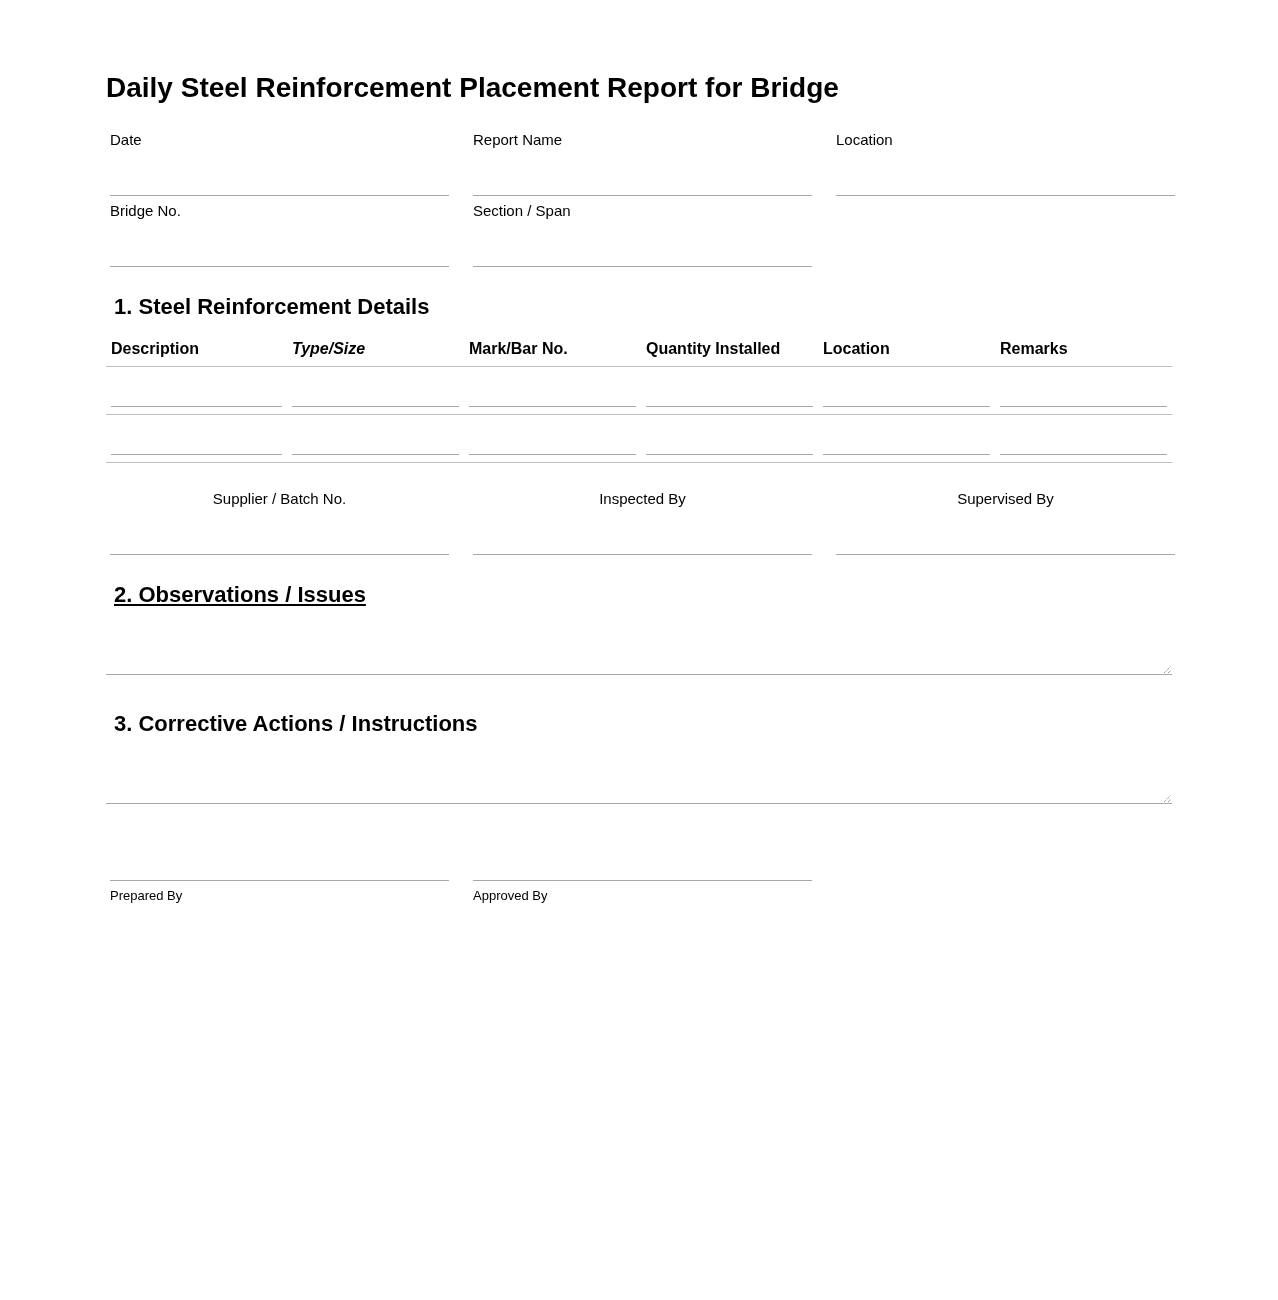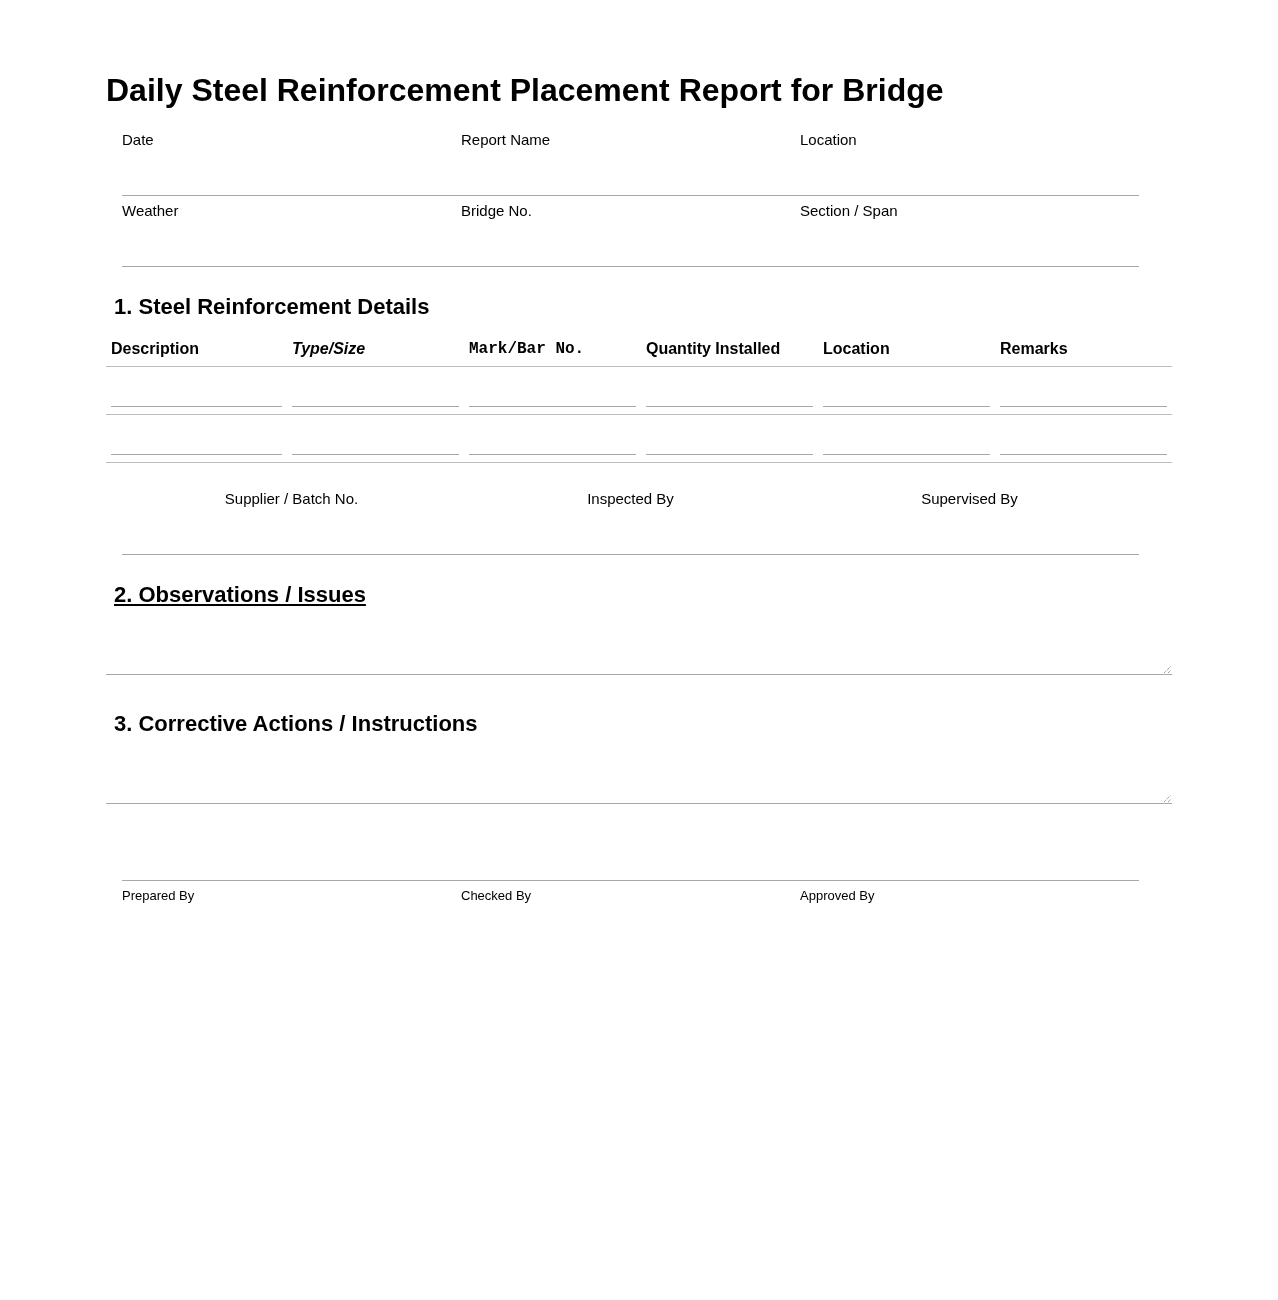--- a/index.html
+++ b/index.html
@@ -1,32 +1,32 @@
 <!DOCTYPE html>
 <html><head>
   <meta charset="utf-8">
   <style>
     html, body { margin: 0; padding: 0; background: #ffffff; }
     body { width: 1278px; height: 1300px; font-family: "Liberation Sans", sans-serif; color: #000; }
     .page { position: absolute; left: 106px; top: 0; width: 1066px; }
-    h1 { position: absolute; top: 72px; left: 0; margin: 0; font-size: 32px; font-weight: bold; white-space: nowrap; }
+    h1 { position: absolute; top: 72px; left: 0; margin: 0; font-size: 28px; font-weight: bold; white-space: nowrap; }
     h2 { position: absolute; left: 0; margin: 8px; font-size: 22px; font-weight: bold; white-space: nowrap; }
-    .row3 { position: absolute; left: 16px; width: 1066px; display: flex; }
+    .row3 { position: absolute; left: 4px; width: 1066px; display: flex; gap: 24px; }
     .field { width: 339px; position: relative; }
     .field label { display: block; font-size: 15px; line-height: 18px; }
     .field .input { display: block; width: 339px; height: 28px; margin-top: 19px; border: none; border-bottom: 1px solid #a8a8a8; box-sizing: border-box; background: transparent; }
     .sig .line { display: block; width: 339px; height: 0; border-bottom: 1px solid #a8a8a8; }
     .sig label { display: block; font-size: 13px; line-height: 18px; margin-top: 6px; }
     .table { position: absolute; left: 0; top: 336px; width: 1066px; }
     .thead { display: flex; height: 30px; border-bottom: 1px solid #bdbdbd; justify-content: flex-end; }
     .th { font-size: 16px; font-weight: bold; padding-left: 5px; box-sizing: border-box; line-height: 26px; }
     .tr { display: flex; height: 47px; border-bottom: 1px solid #bdbdbd; align-items: flex-end; }
     .td { box-sizing: border-box; padding: 0 5px 7px 5px; }
     .td .cell-input { display: block; width: 100%; height: 22px; border-bottom: 1px solid #a8a8a8; }
-    .c1 { width: 181px; } .c2 { width: 177px; font-style: italic; } .c3 { width: 177px; font-family: Liberation Mono, monospace; }
+    .c1 { width: 181px; } .c2 { width: 177px; font-style: italic; } .c3 { width: 177px; }
     .c4 { width: 177px; } .c5 { width: 177px; } .c6 { width: 177px; }
     .textarea { position: absolute; left: 0; width: 1066px; height: 60px; border-bottom: 1px solid #a8a8a8; }
     .grip { position: absolute; right: 1px; bottom: 1px; width: 8px; height: 8px; }
   </style>
 </head>
 <body>
 
 <div class="page">
   <h1>Daily Steel Reinforcement Placement Report for Bridge</h1>
 
@@ -39,24 +39,20 @@
       <label>Report Name</label>
       <div class="input"></div>
     </div>
     <div class="field">
       <label>Location</label>
       <div class="input"></div>
     </div>
   </div>
 
   <div class="row3" style="top:202px;">
-    <div class="field">
-      <label>Weather</label>
-      <div class="input"></div>
-    </div>
     <div class="field">
       <label>Bridge No.</label>
       <div class="input"></div>
     </div>
     <div class="field">
       <label>Section / Span</label>
       <div class="input"></div>
     </div>
   </div>
 
@@ -144,20 +140,16 @@
     </svg>
   </div>
 
   <div class="row3" style="top:880px;">
     <div class="field sig">
       <span class="line"></span>
       <label>Prepared By</label>
     </div>
     <div class="field sig">
       <span class="line"></span>
-      <label>Checked By</label>
-    </div>
-    <div class="field sig">
-      <span class="line"></span>
       <label>Approved By</label>
     </div>
   </div>
 </div>
 
 </body></html>

